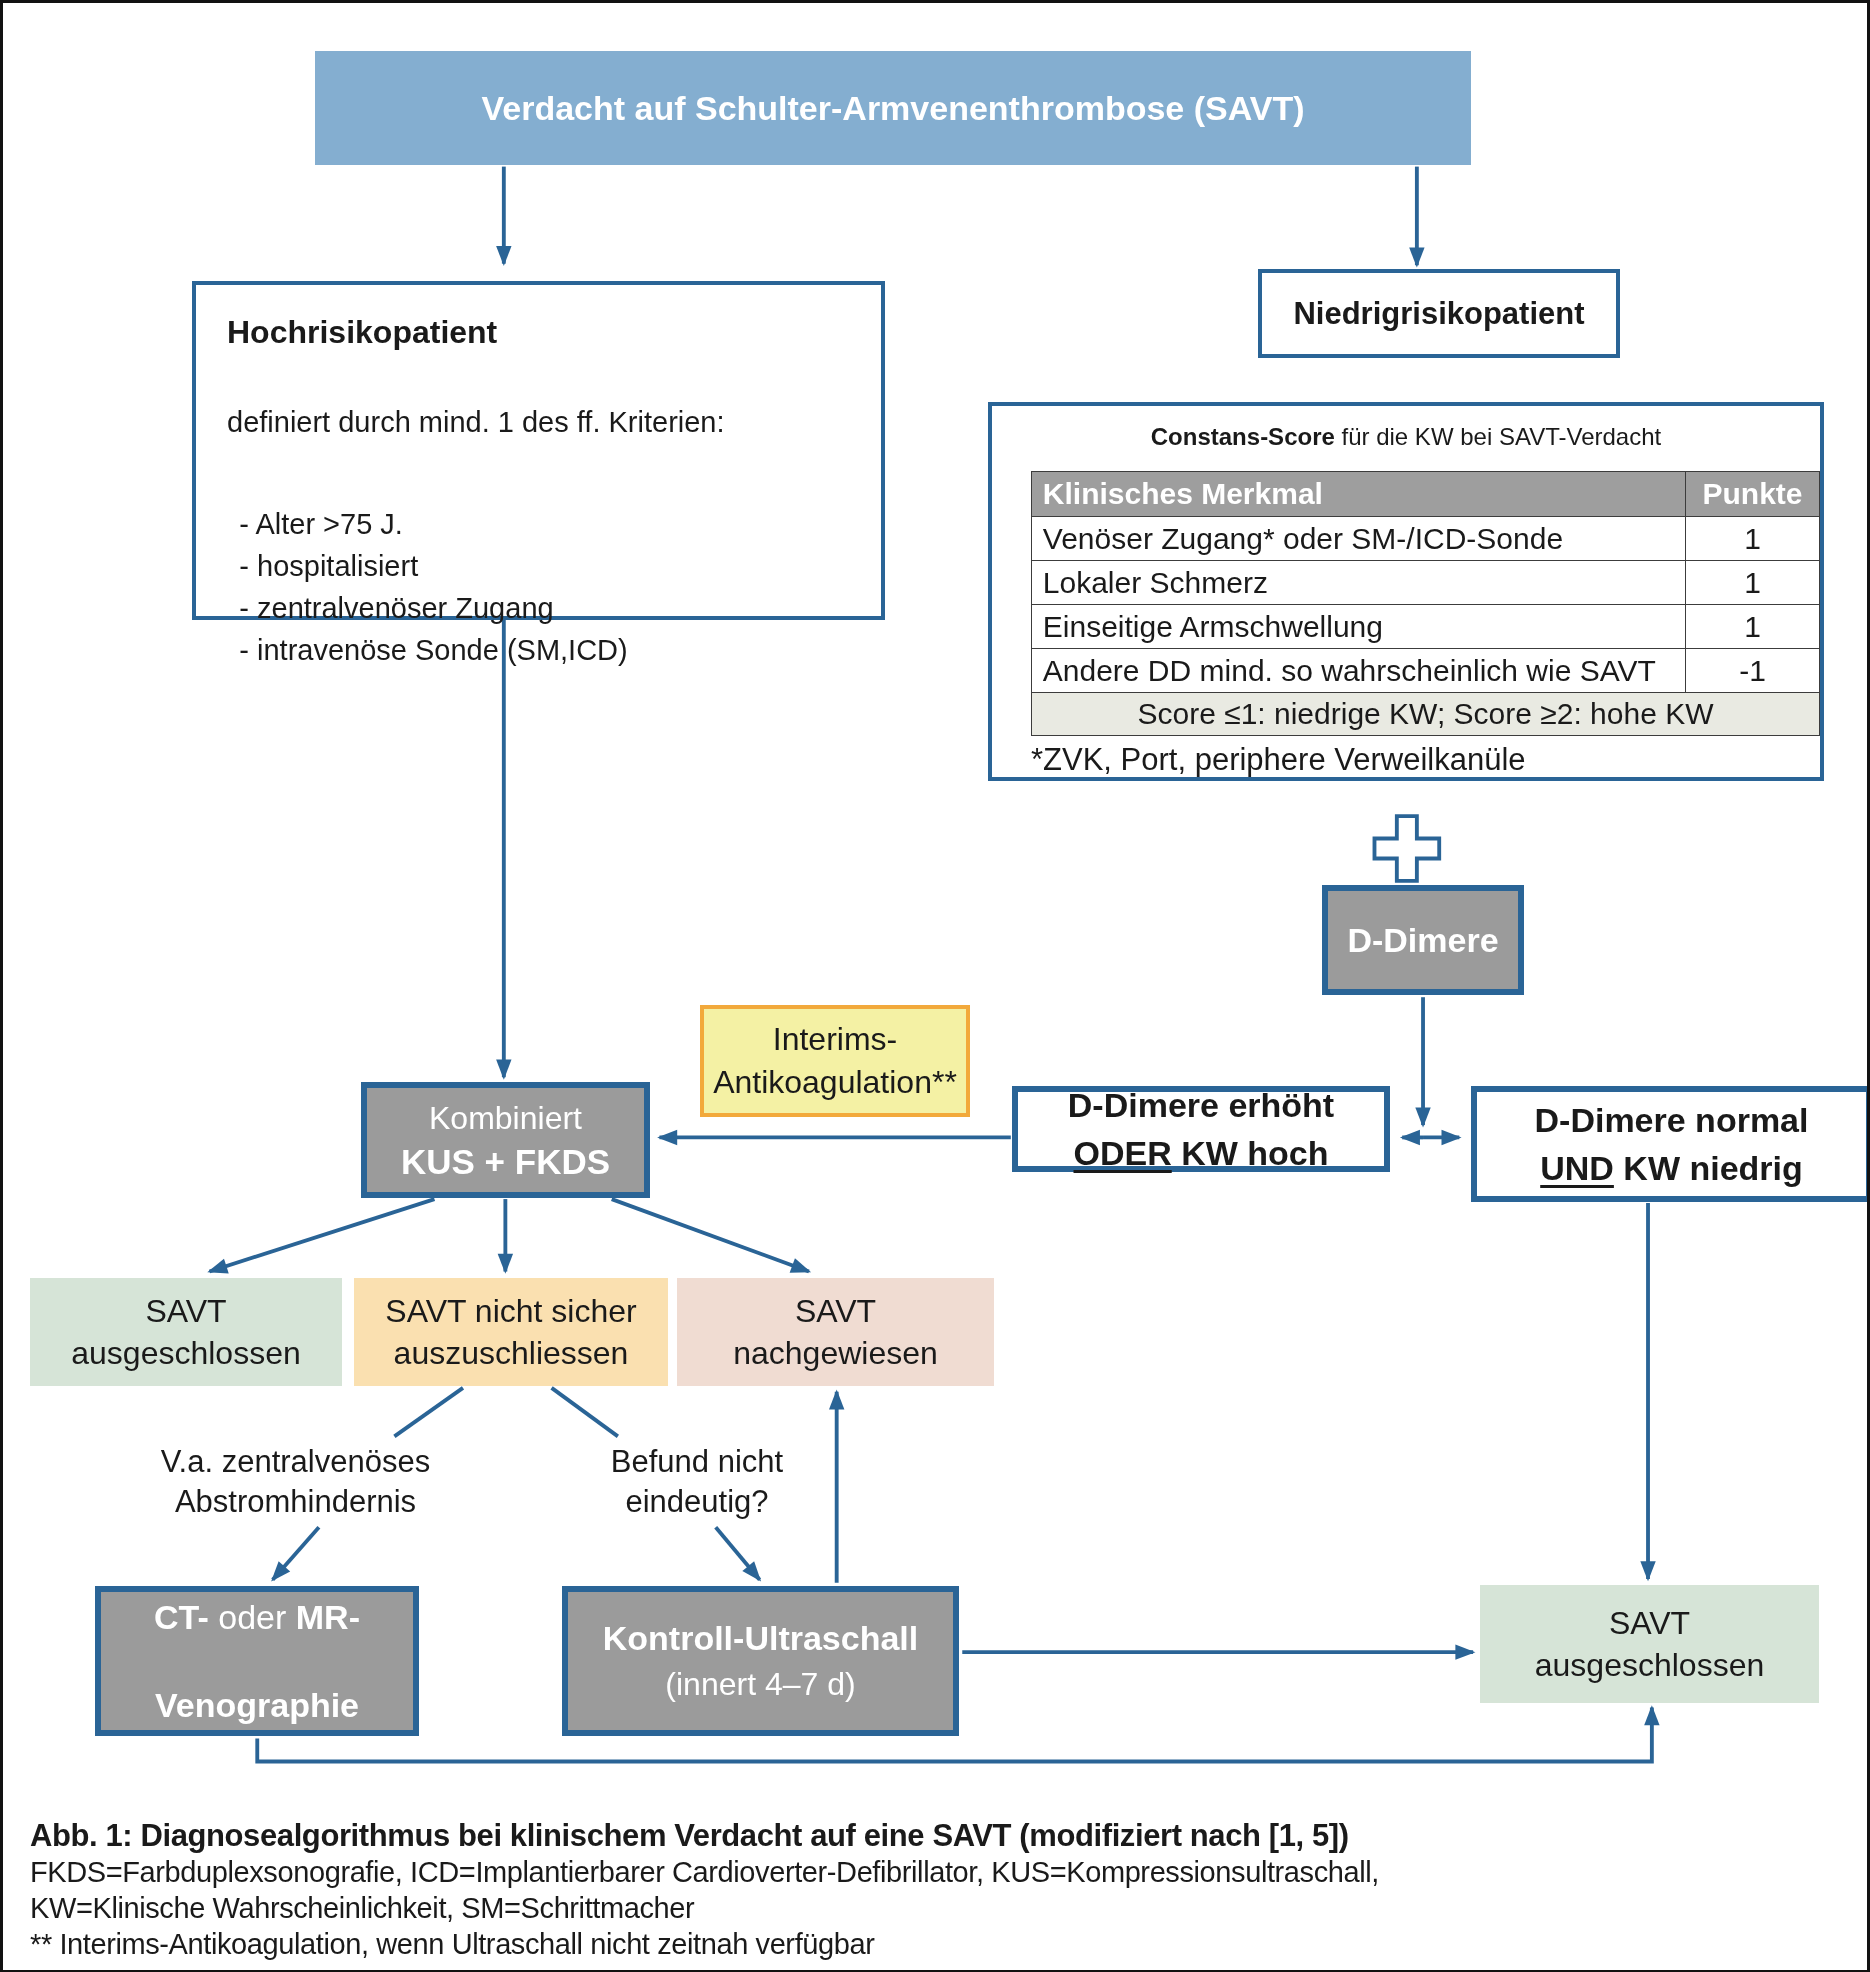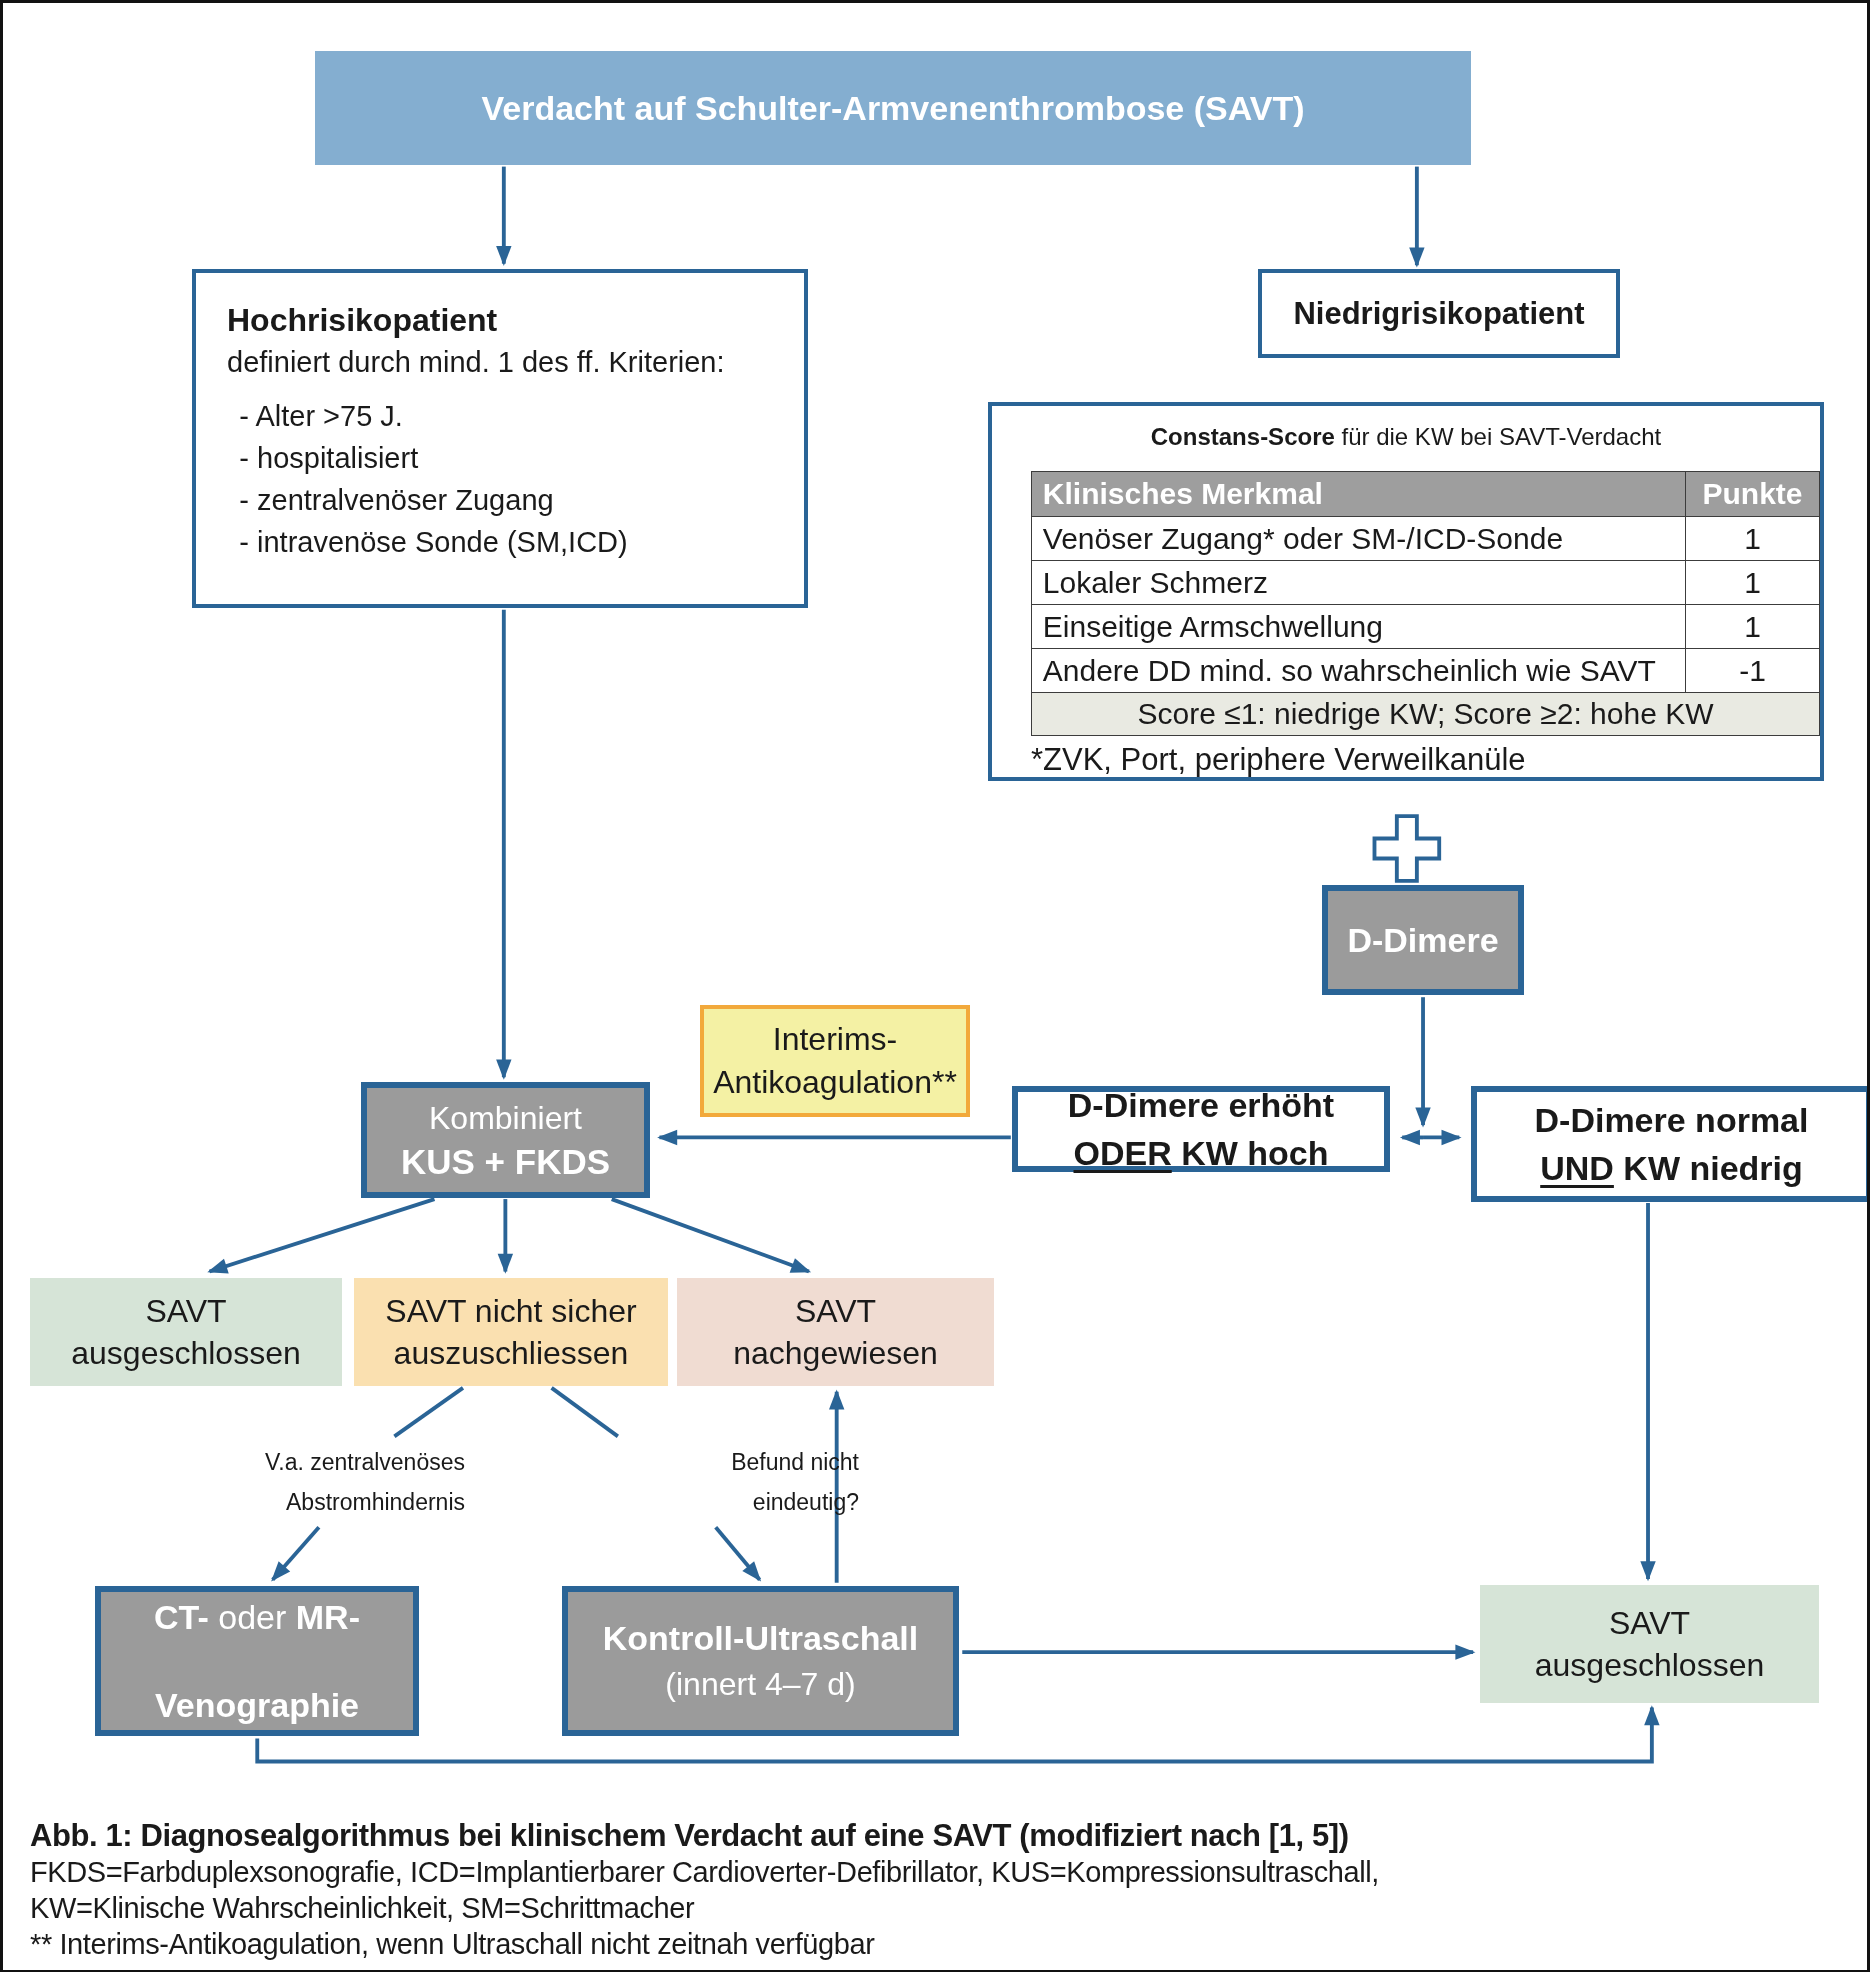--- a/index.html
+++ b/index.html
@@ -10,23 +10,23 @@
   }
   .overlay{position:absolute;left:0;top:0;width:1870px;height:1973px;pointer-events:none;}
   .box{position:absolute;box-sizing:border-box;display:flex;flex-direction:column;
        align-items:center;justify-content:center;text-align:center;}
   .b{font-weight:bold;}
   .u{text-decoration:underline;text-decoration-thickness:3.1px;text-underline-offset:5.4px;}
 
   .title-box{left:312px;top:48px;width:1156px;height:114px;background:#84AED0;
              color:#fff;font-weight:bold;font-size:34px;}
 
-  .hochrisiko{left:189px;top:266px;width:616px;height:339px;border:4.6px solid #2A6496;
+  .hochrisiko{left:189px;top:278px;width:693px;height:339px;border:4.6px solid #2A6496;
               background:#fff;align-items:flex-start;justify-content:flex-start;
-              text-align:left;padding:26px 7.7px 0 31px;font-size:29px;line-height:42px;}
+              text-align:left;padding:26px 7.7px 0 31px;font-size:29px;line-height:42px;gap:48px;}
   .hochrisiko .hr-title{font-weight:bold;font-size:32px;}
   .hochrisiko .hr-items{margin-top:12.3px;padding-left:12.3px;}
 
   .niedrig{left:1237px;top:266px;width:362px;height:89px;border:4.6px solid #2A6496;
            background:#fff;font-weight:bold;font-size:31px;margin-left:18px;}
 
   .constans{left:985px;top:399px;width:836px;height:379px;border:4.6px solid #2A6496;
             background:#fff;position:absolute;box-sizing:border-box;}
   .constans-title{position:absolute;left:0;top:17px;width:100%;text-align:center;font-size:24px;}
   .score-table{position:absolute;left:39px;top:65px;width:789px;border-collapse:collapse;
@@ -52,21 +52,21 @@
   .dd-result{border:6.2px solid #2A6496;background:#fff;font-weight:bold;
              font-size:34px;line-height:48px;}
   .dd-high{left:1009px;top:1083px;width:378px;height:86px;}
   .dd-normal{left:1468px;top:1083px;width:401px;height:116px;}
 
   .outcome{top:1275px;height:108px;font-size:32px;line-height:42px;}
   .out-green{left:27px;width:312px;background:#D6E4D7;}
   .out-orange{left:351px;width:314px;background:#FAE0B0;}
   .out-pink{left:674px;width:317px;background:#F0DCD2;}
 
-  .flabel{position:absolute;font-size:23px;line-height:40px;text-align:right;}
+  .flabel{position:absolute;font-size:31px;line-height:40px;text-align:center;}
   .lab-central{left:123px;top:1439px;width:339px;}
   .lab-unclear{left:532px;top:1439px;width:324px;}
 
   .gray-big{background:#9B9B9B;border:6.2px solid #2A6496;color:#fff;
             font-size:34px;line-height:46px;}
   .ct{left:92px;top:1583px;width:324px;height:150px;gap:42px;}
   .kontroll{left:559px;top:1583px;width:397px;height:150px;font-size:32px;}
   .kontroll .l1{font-weight:bold;font-size:34px;}
 
   .green-right{left:1477px;top:1582px;width:339px;height:118px;background:#D6E4D7;

